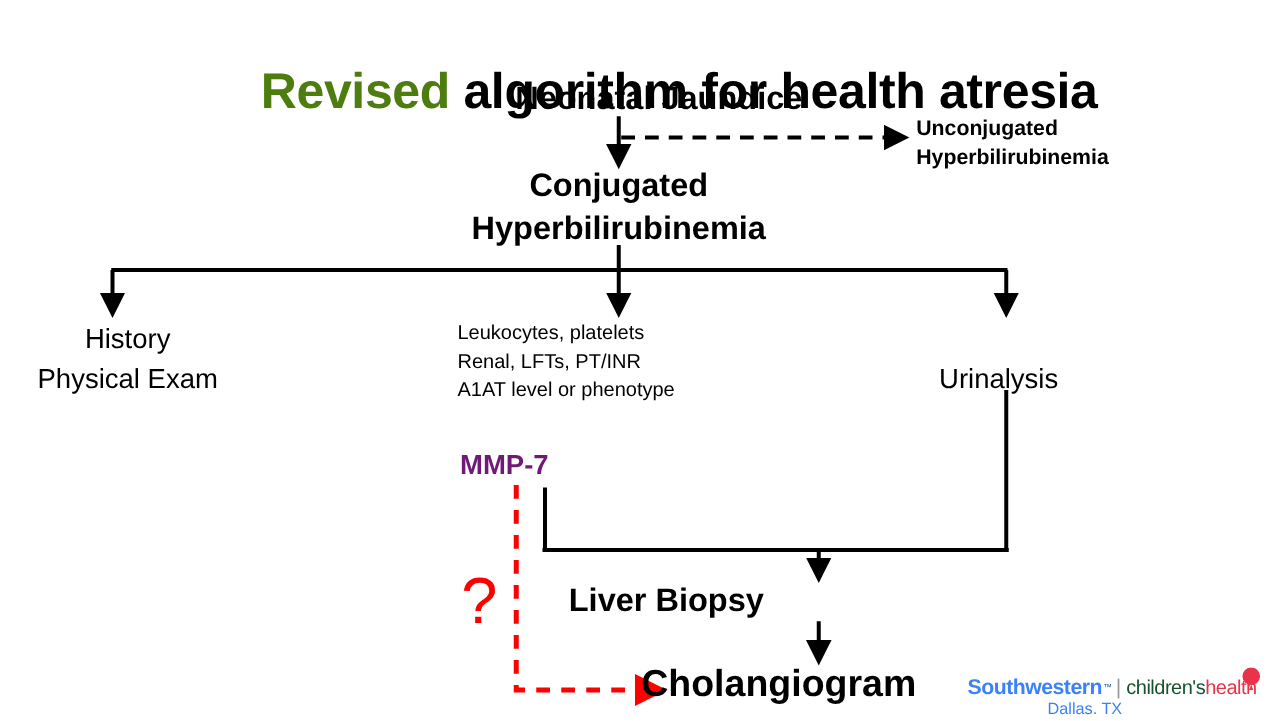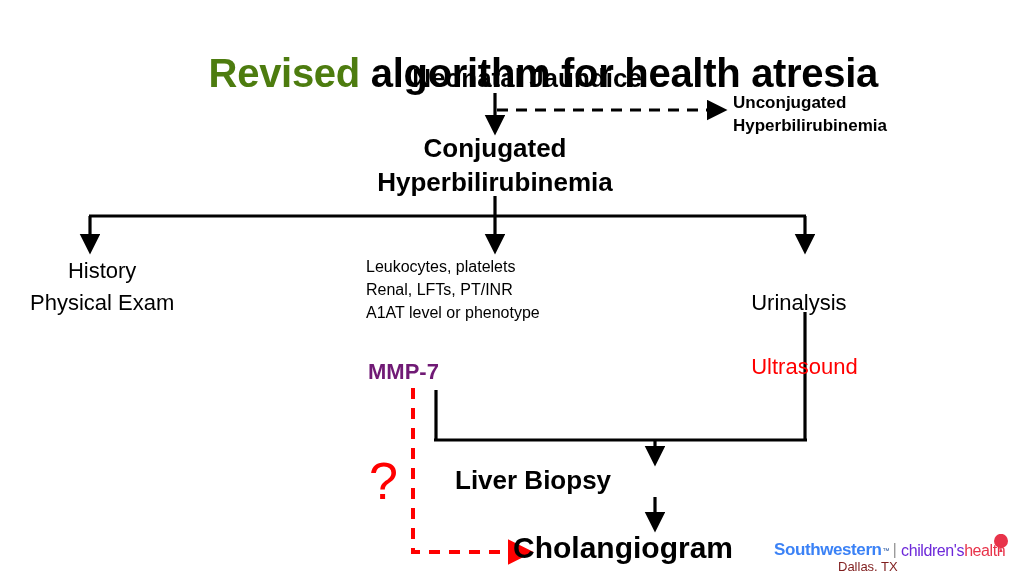--- a/index.html
+++ b/index.html
@@ -61,24 +61,24 @@
     position:absolute;left:774px;top:538px;width:248px;height:39px;
   }
   .logo-row{position:absolute;left:0;top:2px;display:flex;align-items:flex-end;}
   .logo-sw{
     font-size:17px;font-weight:bold;color:#3b82f6;letter-spacing:-0.4px;
   }
   .logo-tm{font-size:7px;color:#1F4F9C;vertical-align:super;margin-left:1px;margin-bottom:6px;}
   .logo-bar{
     color:#9a9a9a;font-size:17px;font-weight:normal;margin:0 4px 0 3px;
   }
-  .logo-ch{font-size:16px;color:#6d28d9;letter-spacing:-0.4px;}
+  .logo-ch{font-size:16px;color:#14532d;letter-spacing:-0.4px;}
   .logo-he{font-size:16px;color:#E8334A;letter-spacing:-0.4px;}
   .logo-dallas{
-    position:absolute;left:64px;top:21px;font-size:13px;color:#7f1d1d;
+    position:absolute;left:64px;top:21px;font-size:13px;color:#3b82f6;
   }
   .balloon{
     position:absolute;left:219px;top:-4px;width:16px;height:18px;
   }
 </style>
 </head>
 <body>
 
 <svg id="canvas" viewBox="0 0 1022 577" xmlns="http://www.w3.org/2000/svg">
   <defs>
@@ -131,21 +131,20 @@
 Physical Exam</div>
 
 <div class="node n-labs">Leukocytes, platelets
 Renal, LFTs, PT/INR
 A1AT level or phenotype</div>
 
 <div class="node n-mmp">MMP-7</div>
 
 <div class="node n-urinalysis">
   <span>Urinalysis</span><br>
-  <span class="red">Ultrasound</span>
 </div>
 
 <div class="node n-biopsy">Liver Biopsy</div>
 
 <div class="node n-cholangiogram">Cholangiogram</div>
 
 <div class="q-mark">?</div>
 
 <div class="logo">
   <div class="logo-row">

